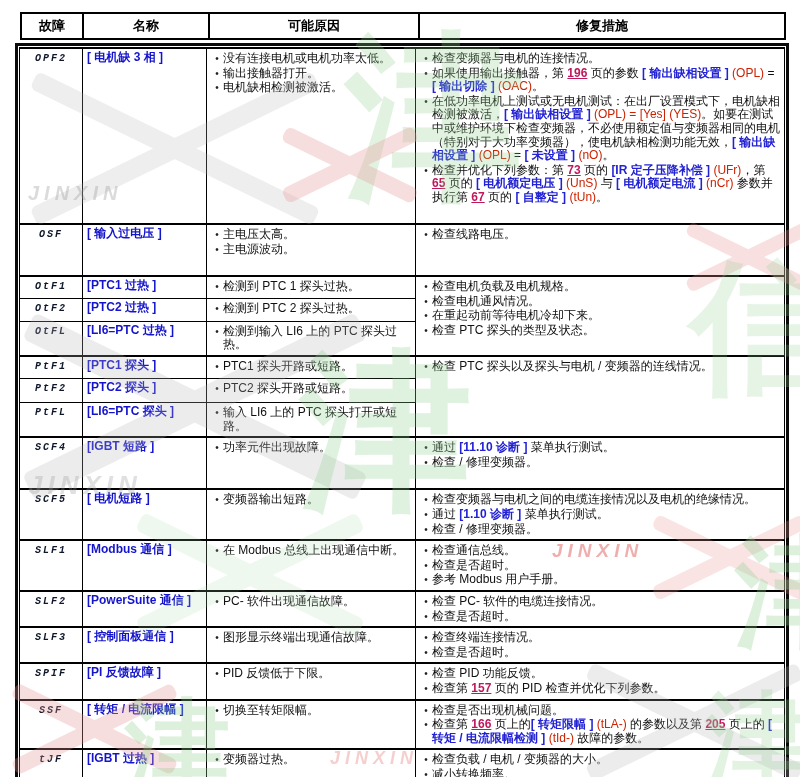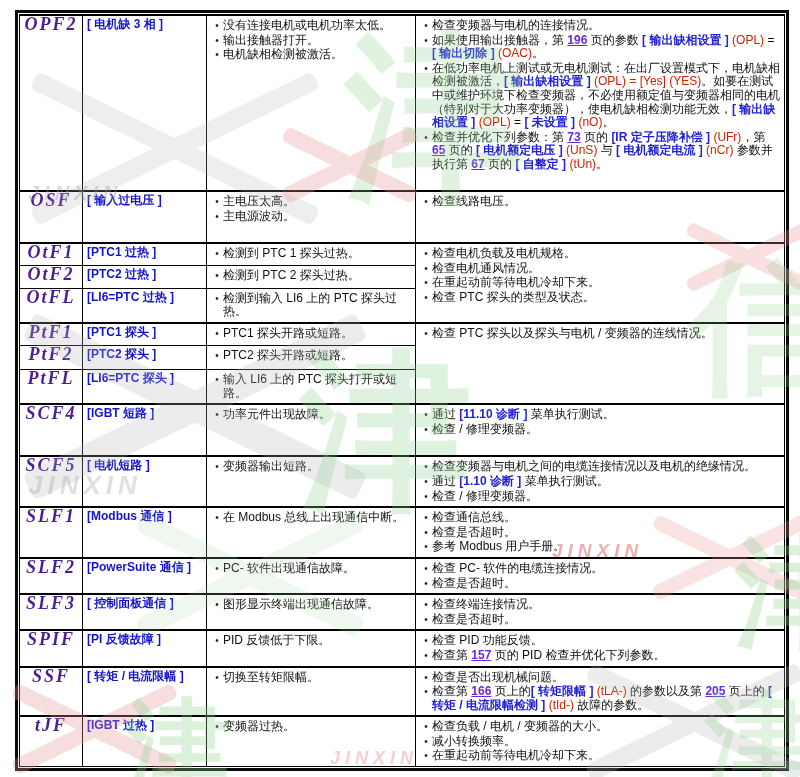--- a/index.html
+++ b/index.html
@@ -11,30 +11,30 @@
   .header-table{width:766px;margin:2px 0 3px 5px;border-collapse:collapse;table-layout:fixed;background:#fff}
   .header-table th{border:2px solid #000;font-size:13px;font-weight:bold;color:#000;padding:3px 0;text-align:center;background:#fff}
 
   
   .body-frame{width:774px;border:3px solid #0a0a0a;padding:1px;background:#fff}
   .body-table{width:100%;border-collapse:collapse;table-layout:fixed}
   .body-table td{border:1px solid #000;vertical-align:top;padding:2px 4px;background:#fff;font-size:12px;color:#101010;line-height:13.6px}
   .body-table tr.gstart td{border-top:2px solid #000}
 
   .code-cell{background:#e9e9e9;text-align:center;padding-top:5px}
-  .code-text{font-family:Liberation Serif, serif;font-style:italic;font-weight:bold;font-size:18px;letter-spacing:2px;color:#4c1d95}
+  .code-text{font-family:Liberation Mono, monospace;font-style:italic;font-weight:bold;font-size:10px;letter-spacing:2px;color:#0f172a}
   .name-cell{background:#ccffcc;padding-top:4px;padding-left:6px}
   .name-text{color:#1414cc;font-weight:bold;font-size:12px}
 
   .bullet-line{display:flex;margin:1px 0}
   .bullet-mark{flex:0 0 12px;text-align:center;color:#222;font-size:10px;line-height:13.6px}
   .bullet-body{flex:1 1 auto}
 
   .seg-p{color:#101010}
-  .seg-l{color:#6d28d9;font-weight:bold;text-decoration:underline;cursor:pointer}
+  .seg-l{color:#be185d;font-weight:bold;text-decoration:underline;cursor:pointer}
   .seg-b{color:#2222d4;font-weight:bold}
   .seg-r{color:#cc2200}
 
   
   .wm-layer{position:absolute;inset:0;z-index:5;pointer-events:none}
   .wm{position:absolute;pointer-events:none}
   .wmx i{position:absolute;left:-6%;top:42%;width:112%;height:17%;border-radius:6px}
   .wmx i.a{transform:rotate(26deg)}
   .wmx i.b{transform:rotate(-26deg)}
   .wmx.gray i{background:#b5b5b5}
@@ -90,20 +90,36 @@
     <div class="wm wmx gray" style="left:590px;top:668px;width:210px;height:108px;opacity:.25">
         <i class="a"></i>
         <i class="b"></i>
       </div>
     <div class="wm wm-char" style="left:705px;top:688px;font-size:105px;opacity:.25">津</div>
     <div class="wm wm-brand red" style="left:330px;top:748px;font-size:18px;opacity:.3">JINXIN</div>
   </div>
 
   <div class="content">
 
+    <table class="header-table">
+      <colgroup>
+          <col style="width:62px">
+          <col style="width:126px">
+          <col style="width:210px">
+          <col>
+        </colgroup>
+      <tbody>
+          <tr>
+        <th>故障</th>
+        <th>名称</th>
+        <th>可能原因</th>
+        <th>修复措施</th>
+      </tr>
+    </tbody>
+      </table>
 
     <div class="body-frame">
       <table class="body-table">
         <colgroup>
             <col style="width:63px">
             <col style="width:124px">
             <col style="width:209px">
             <col>
           </colgroup>
         <tbody>

